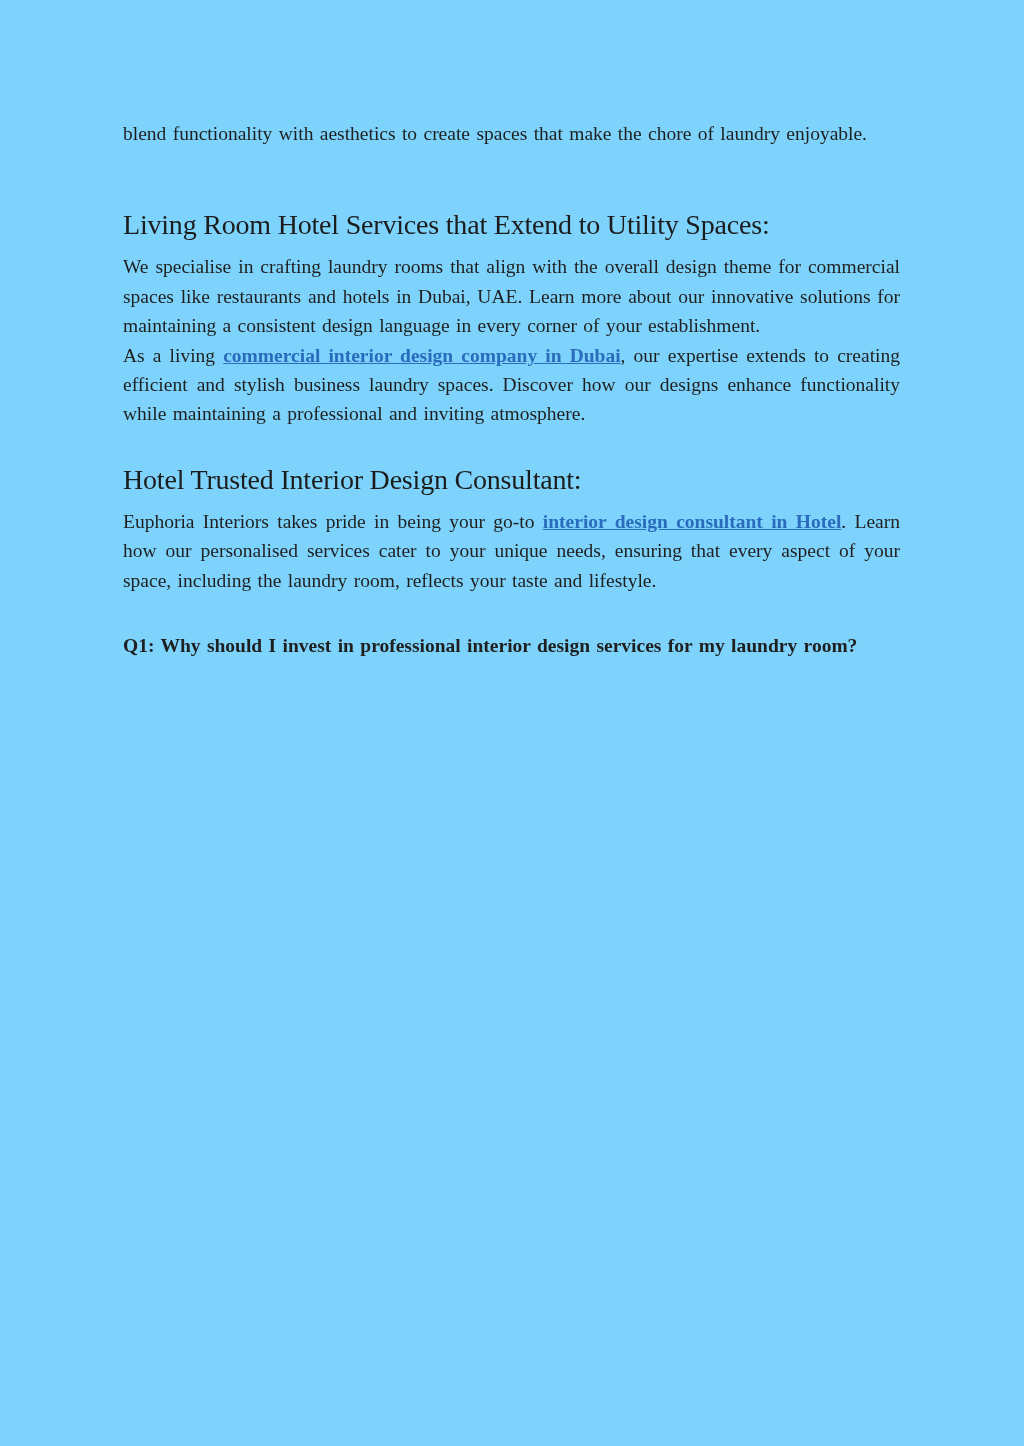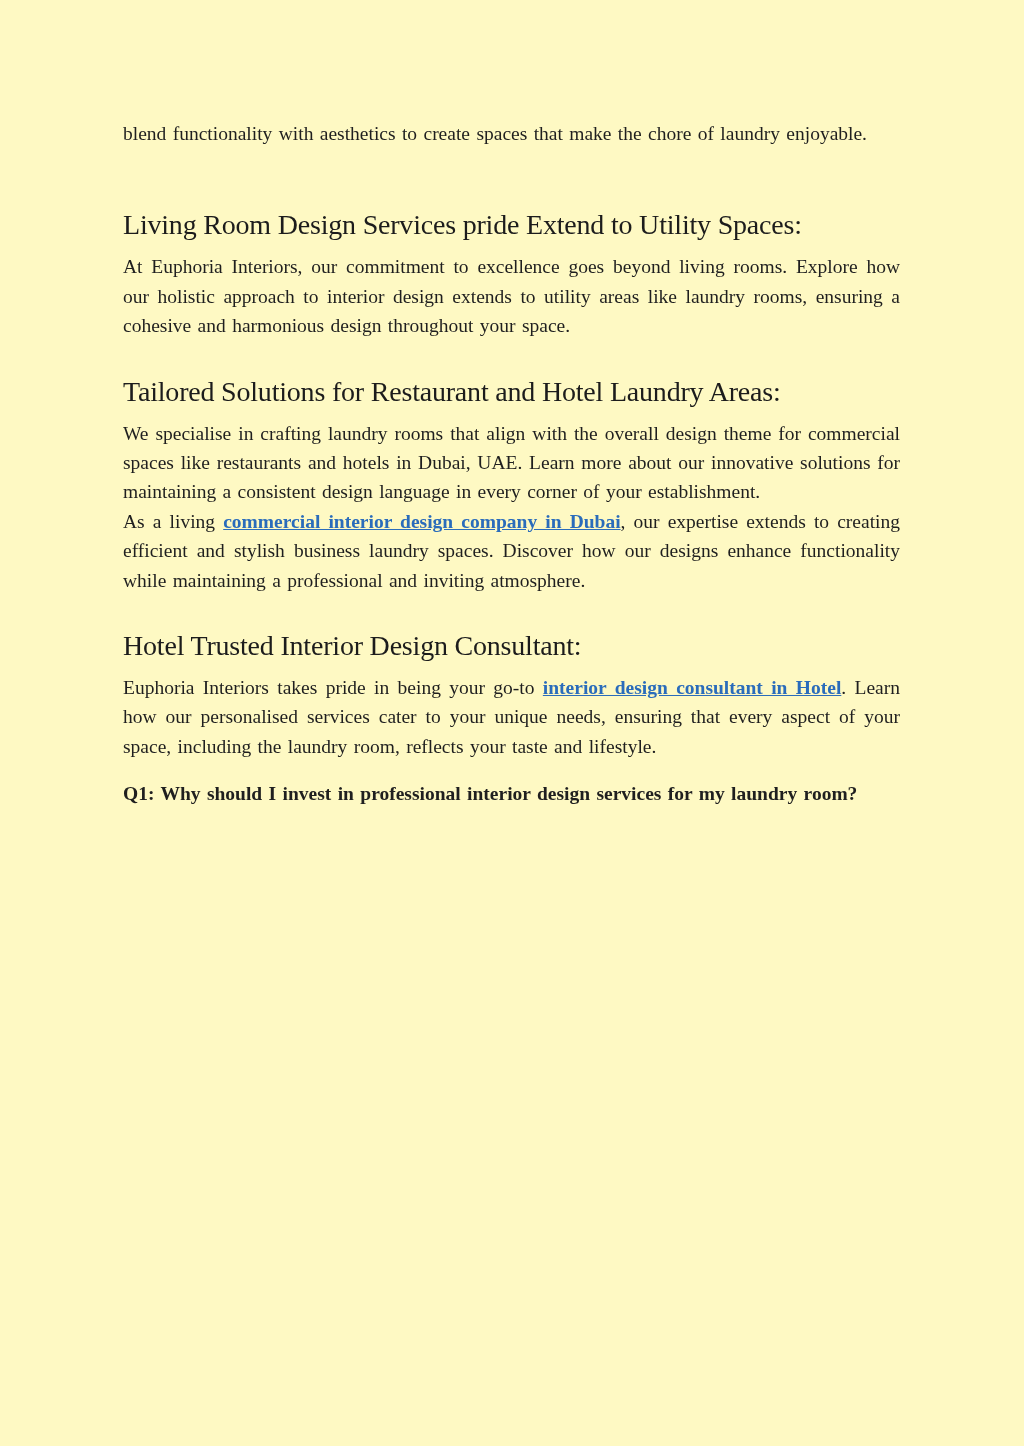--- a/index.html
+++ b/index.html
@@ -12,21 +12,21 @@
     height: 1446px;
     font-family: "Liberation Serif", "DejaVu Serif", serif;
     color: #1f1f1f;
     overflow: hidden;
   }
   .page {
     box-sizing: border-box;
     width: 1024px;
     height: 1446px;
     padding: 119px 124px 0 123px;
-    background: #fef9c3;
+    background: #7dd3fc;
   }
   .para {
     font-size: 19.5px;
     line-height: 29.4px;
     text-align: justify;
     margin: 0;
     word-spacing: 1.5px;
   }
   .heading {
     font-size: 28px;
@@ -39,40 +39,38 @@
   .heading.first {
     margin-top: 60px;
   }
   .doc-link {
     color: #2a6cbb;
     font-weight: 700;
     text-decoration: underline;
     cursor: pointer;
   }
   .faq-block {
-    margin-top: 18px;
+    margin-top: 36px;
   }
   .faq-q {
     font-weight: 700;
   }
   .faq-a {
     font-weight: 400;
   }
 </style>
 </head>
 <body>
 
 <div class="page">
 
   <p class="para intro">blend functionality with aesthetics to create spaces that make the chore of laundry enjoyable.</p>
 
-  <h2 class="heading first">Living Room Design Services pride Extend to Utility Spaces:</h2>
-  <p class="para">At Euphoria Interiors, our commitment to excellence goes beyond living rooms. Explore how our holistic approach to interior design extends to utility areas like laundry rooms, ensuring a cohesive and harmonious design throughout your space.</p>
+  <h2 class="heading first">Living Room Hotel Services that Extend to Utility Spaces:</h2>
 
-  <h2 class="heading">Tailored Solutions for Restaurant and Hotel Laundry Areas:</h2>
   <p class="para">We specialise in crafting laundry rooms that align with the overall design theme for commercial spaces like restaurants and hotels in Dubai, UAE. Learn more about our innovative solutions for maintaining a consistent design language in every corner of your establishment.</p>
 
   <p class="para"><span>As a living </span><a href="#" class="doc-link">commercial interior design company in Dubai</a><span>, our expertise extends to creating efficient and stylish business laundry spaces. Discover how our designs enhance functionality while maintaining a professional and inviting atmosphere.</span></p>
 
   <h2 class="heading">Hotel Trusted Interior Design Consultant:</h2>
   <p class="para"><span>Euphoria Interiors takes pride in being your go-to </span><a href="#" class="doc-link">interior design consultant in Hotel</a><span>. Learn how our personalised services cater to your unique needs, ensuring that every aspect of your space, including the laundry room, reflects your taste and lifestyle.</span></p>
 
 
   <div class="faq-block">
     <p class="para faq-q">Q1: Why should I invest in professional interior design services for my laundry room?</p>

